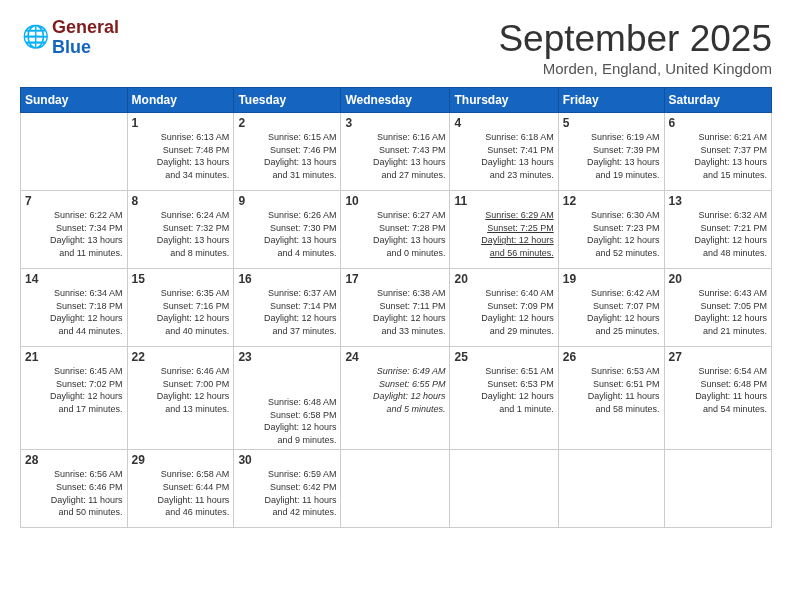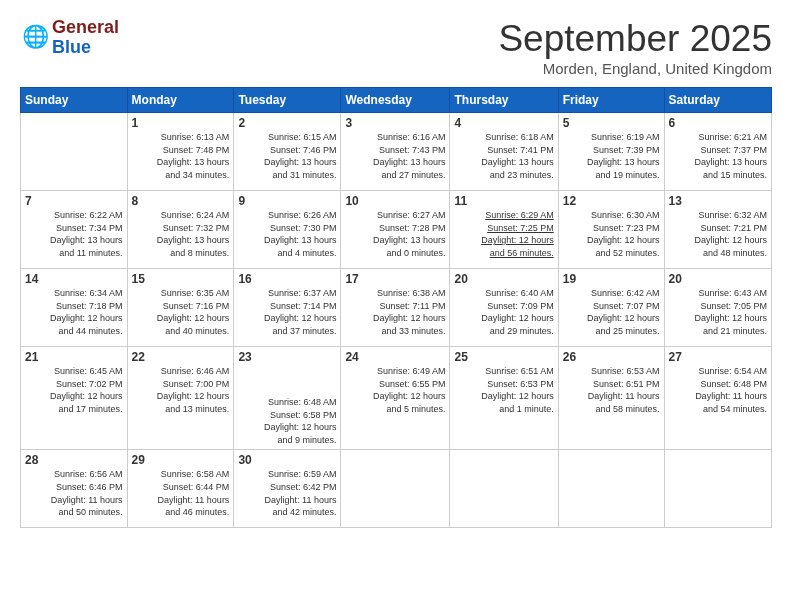--- a/index.html
+++ b/index.html
@@ -292,21 +292,21 @@
           </td>
           <td>
             <span class="day-number">23</span>
             <div class="day-info" style="white-space: pre-line; margin-top: 32px;">Sunrise: 6:48 AM
 Sunset: 6:58 PM
 Daylight: 12 hours
 and 9 minutes.</div>
           </td>
           <td>
             <span class="day-number">24</span>
-            <div class="day-info" style="white-space: pre-line;">Sunrise: 6:49 AM
+            <div class="day-info" style="white-space: pre-line; font-style: italic;">Sunrise: 6:49 AM
 Sunset: 6:55 PM
 Daylight: 12 hours
 and 5 minutes.</div>
           </td>
           <td>
             <span class="day-number">25</span>
             <div class="day-info" style="white-space: pre-line; margin-left: 24px;">Sunrise: 6:51 AM
 Sunset: 6:53 PM
 Daylight: 12 hours
 and 1 minute.</div>

